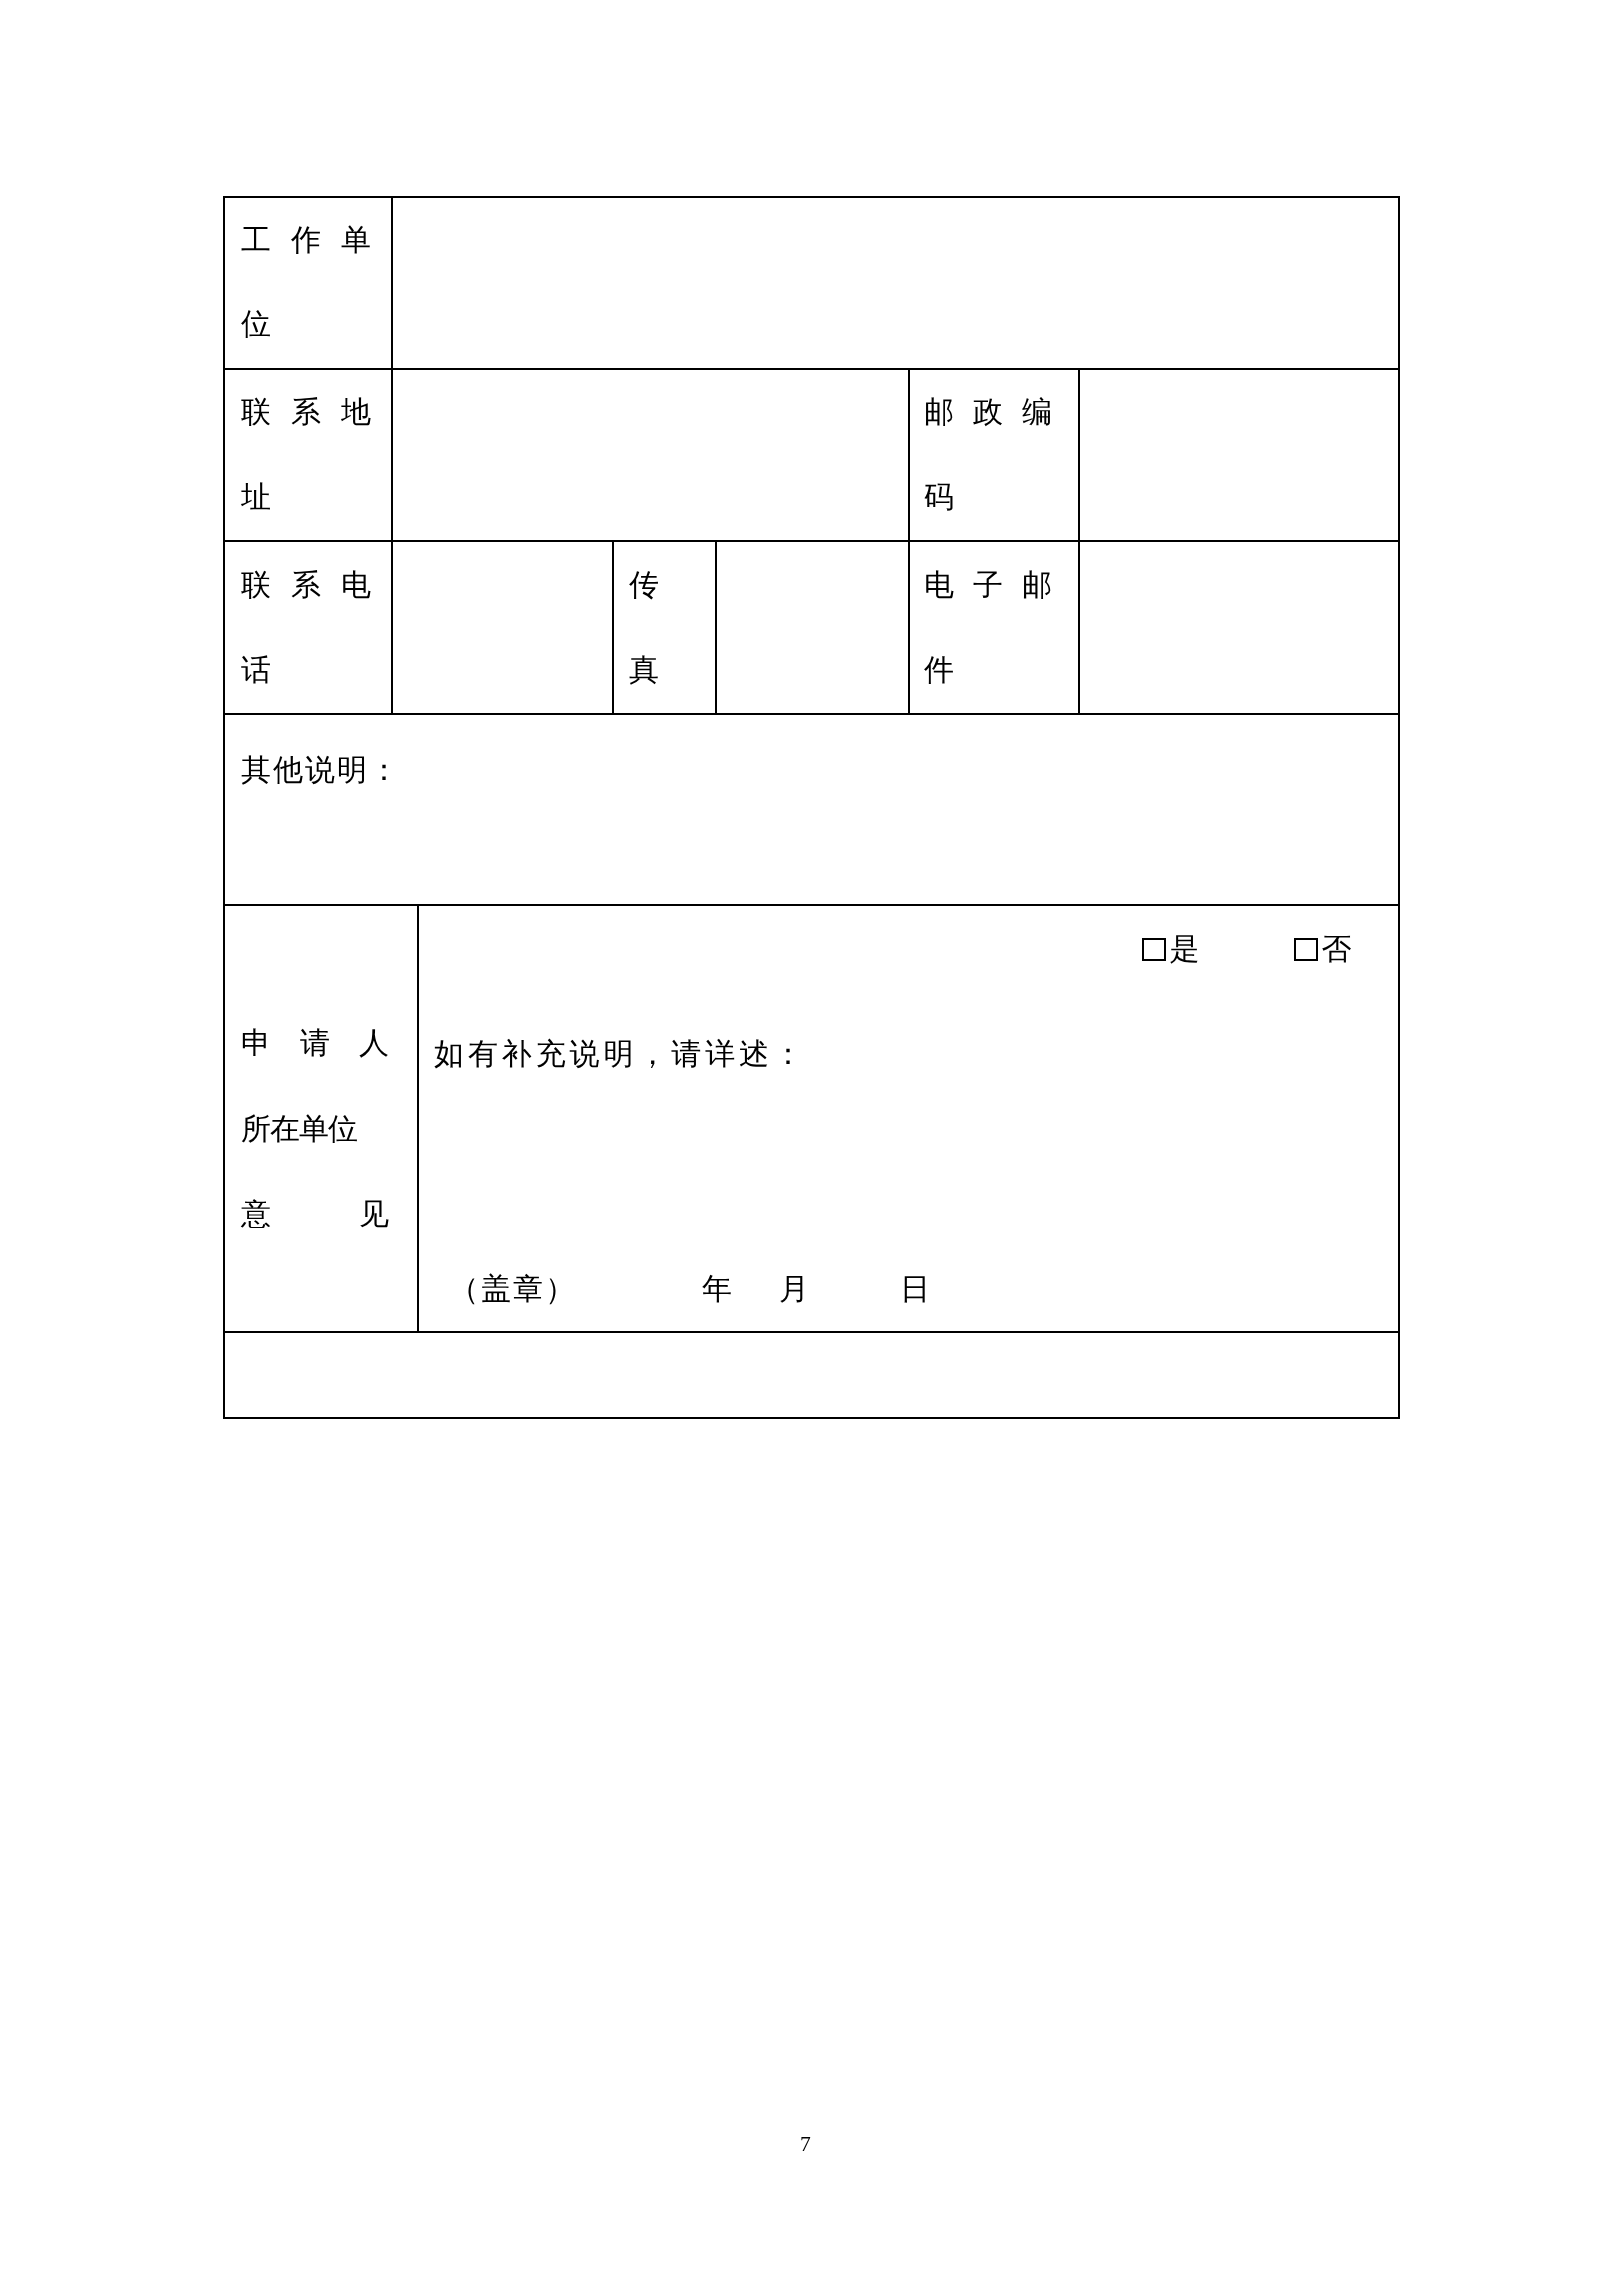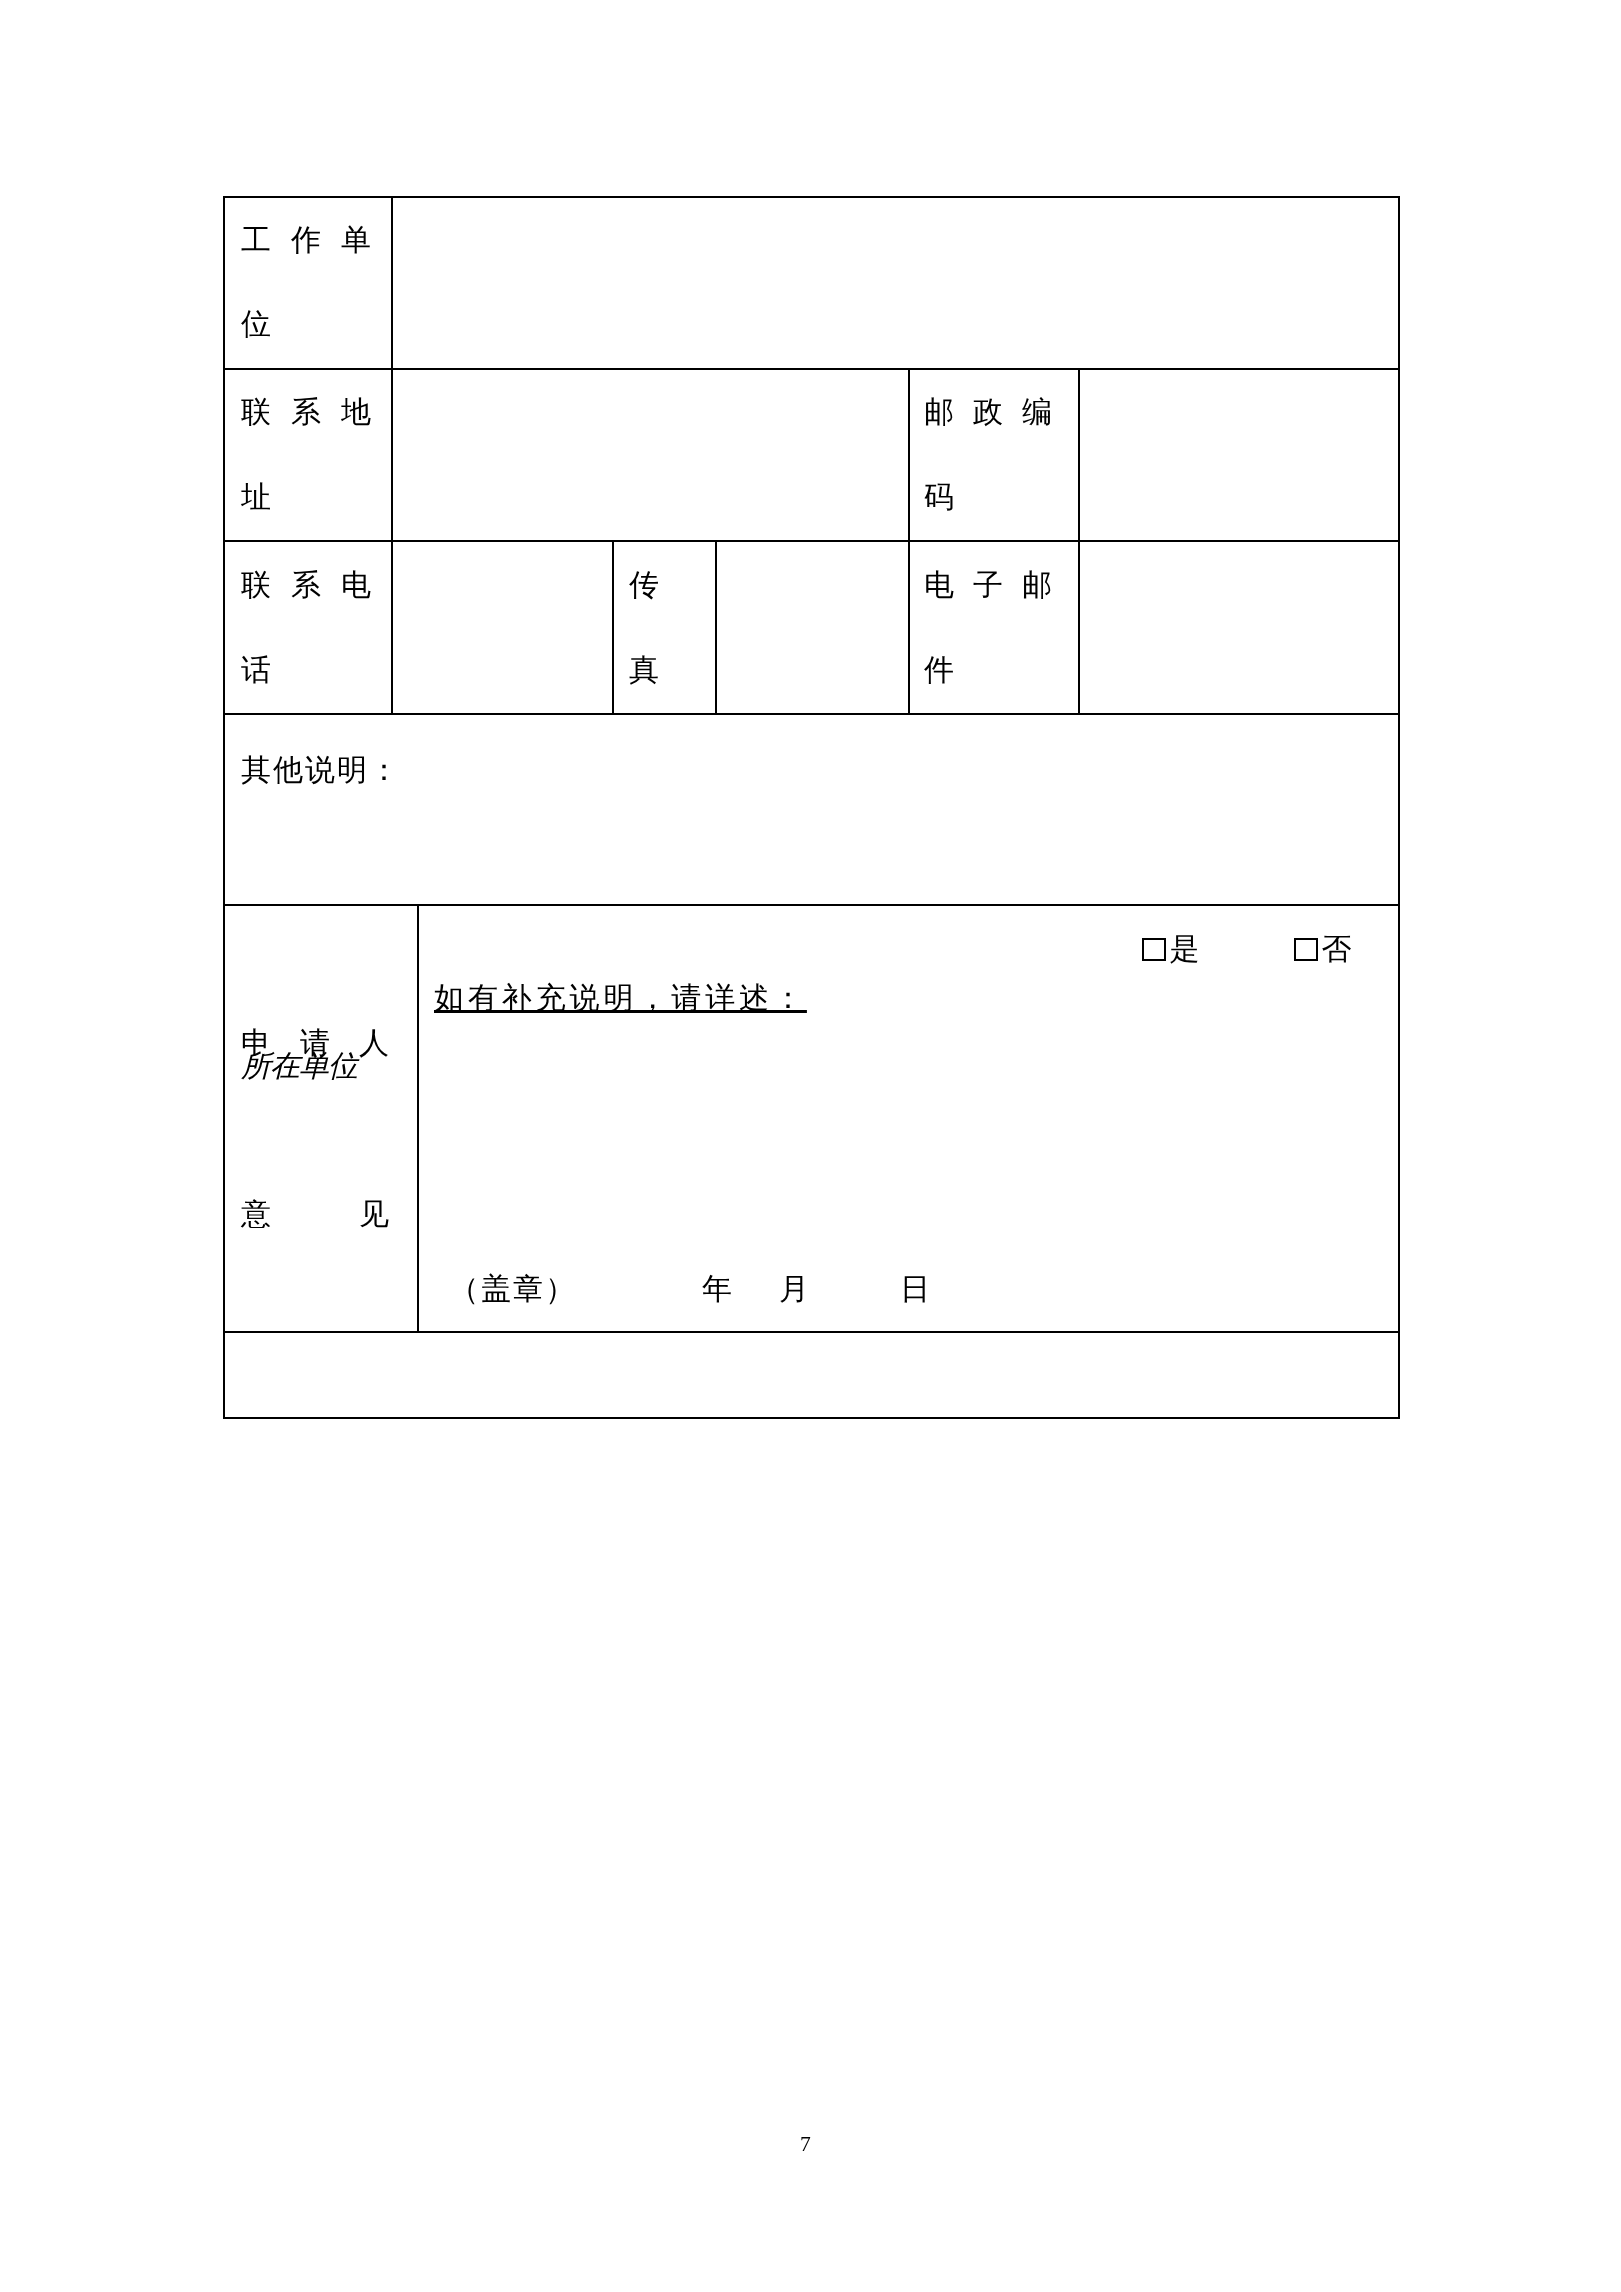--- a/index.html
+++ b/index.html
@@ -90,34 +90,34 @@
   </div>
   <div class="field" style="left:1081px; top:543px; width:316px; height:169px;"></div>
 
   <span class="txt" style="left:241px; top:752px; letter-spacing:2px;">其他说明：</span>
   <div class="field" style="left:226px; top:794px; width:1170px; height:108px;"></div>
 
   <div>
     <span class="txt" style="left:241px; top:1025px;">申</span>
     <span class="txt" style="left:300px; top:1025px;">请</span>
     <span class="txt" style="left:359px; top:1025px;">人</span>
-    <span class="txt" style="left:241px; top:1048px; letter-spacing:-1px;font-style:italic;">所在单位</span>
+    <span class="txt" style="left:241px; top:1111px; letter-spacing:-1px;">所在单位</span>
     <span class="txt" style="left:241px; top:1196px;">意</span>
     <span class="txt" style="left:359px; top:1196px;">见</span>
   </div>
 
 
   <span class="txt" style="left:1142px; top:931px;">
     <span class="box"></span><span>是</span>
   </span>
   <span class="txt" style="left:1294px; top:931px;">
     <span class="box"></span><span>否</span>
   </span>
 
-  <span class="txt" style="left:434px; top:980px; letter-spacing:3.9px;text-decoration:underline;">如有补充说明，请详述：</span>
+  <span class="txt" style="left:434px; top:1036px; letter-spacing:3.9px;">如有补充说明，请详述：</span>
   <div class="field" style="left:420px; top:1059px; width:977px; height:196px;"></div>
 
   <span class="txt" style="left:449px; top:1271px; letter-spacing:2px;">（盖章）</span>
   <span class="txt" style="left:702px; top:1271px;">年</span>
   <span class="txt" style="left:779px; top:1271px;">月</span>
   <span class="txt" style="left:900px; top:1271px;">日</span>
 
 
   <span class="page-num">7</span>
 </div>

